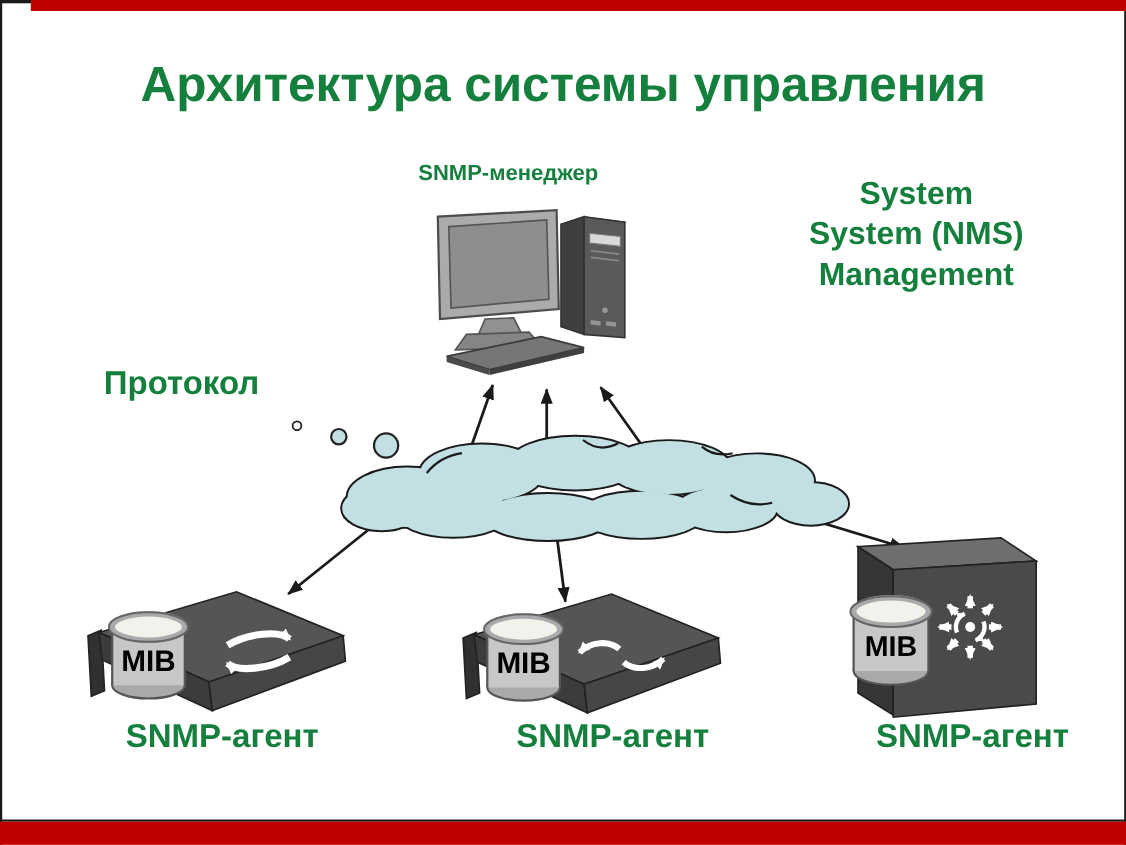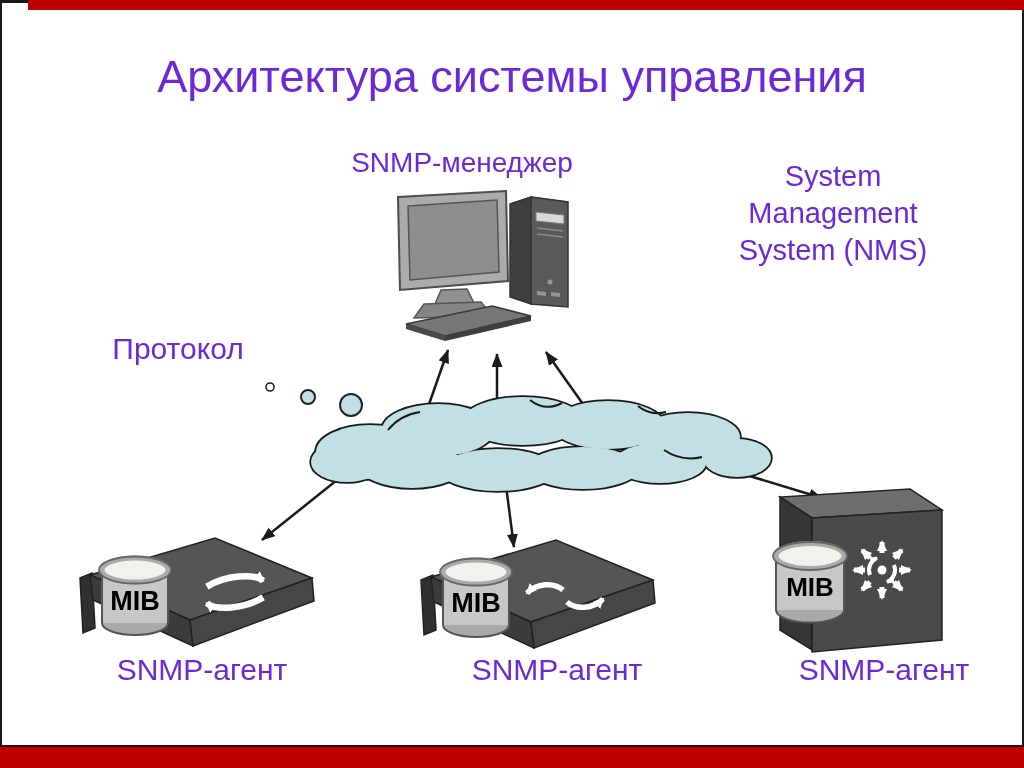--- a/index.html
+++ b/index.html
@@ -1,22 +1,22 @@
 <!DOCTYPE html>
 <html><head>
 <meta charset="utf-8">
 <style>
   html,body{margin:0;padding:0;}
   body{width:1024px;height:768px;position:relative;background:#ffffff;overflow:hidden;
        font-family:"Liberation Sans", sans-serif;}
-  .txt{position:absolute;color:#6d28d9;font-weight:400;text-align:center;line-height:1.22;}
+  .txt{position:absolute;color:#15803d;font-weight:700;text-align:center;line-height:1.22;}
   #title{top:50px;left:0;width:1024px;font-size:45px;letter-spacing:0px;}
-  #managerLabel{top:146px;left:312px;width:300px;font-size:28px;}
+  #managerLabel{top:146px;left:312px;width:300px;font-size:20px;}
   #nmsText{top:158px;left:702px;width:262px;font-size:29px;line-height:37px;}
-  #protocolText{top:329px;left:53px;width:250px;font-size:30px;line-height:40px;}
+  #protocolText{top:329px;left:40px;width:250px;font-size:30px;line-height:40px;}
   #agentLabel1{top:652px;left:77px;width:250px;font-size:30px;}
   #agentLabel2{top:652px;left:432px;width:250px;font-size:30px;}
   #agentLabel3{top:652px;left:759px;width:250px;font-size:30px;}
   #diagramSvg{position:absolute;top:0;left:0;}
   .border-line{position:absolute;background:#1a1a1a;}
   #borderTop{top:0;left:0;right:0;height:3px;}
   #borderLeft{top:0;bottom:0;left:0;width:2px;}
   #borderRight{top:0;bottom:0;right:0;width:2px;}
   #borderBottom{bottom:21px;left:0;right:0;height:2px;}
   #barTop{position:absolute;top:0;left:28px;right:0;height:10px;z-index:5;}
@@ -207,22 +207,22 @@
     </g>
   </g>
 </svg>
 
 <div id="title" class="txt">Архитектура системы управления</div>
 
 <div id="managerLabel" class="txt">SNMP-менеджер</div>
 
 <div id="nmsText" class="txt">
   <div>System</div>
+  <div>System (NMS)</div>
   <div>Management</div>
-  <div>System (NMS)</div>
 </div>
 
 <div id="protocolText" class="txt">
   <div>Протокол</div>
 </div>
 
 <div id="agentLabel1" class="txt">SNMP-агент</div>
 <div id="agentLabel2" class="txt">SNMP-агент</div>
 <div id="agentLabel3" class="txt">SNMP-агент</div>
 

